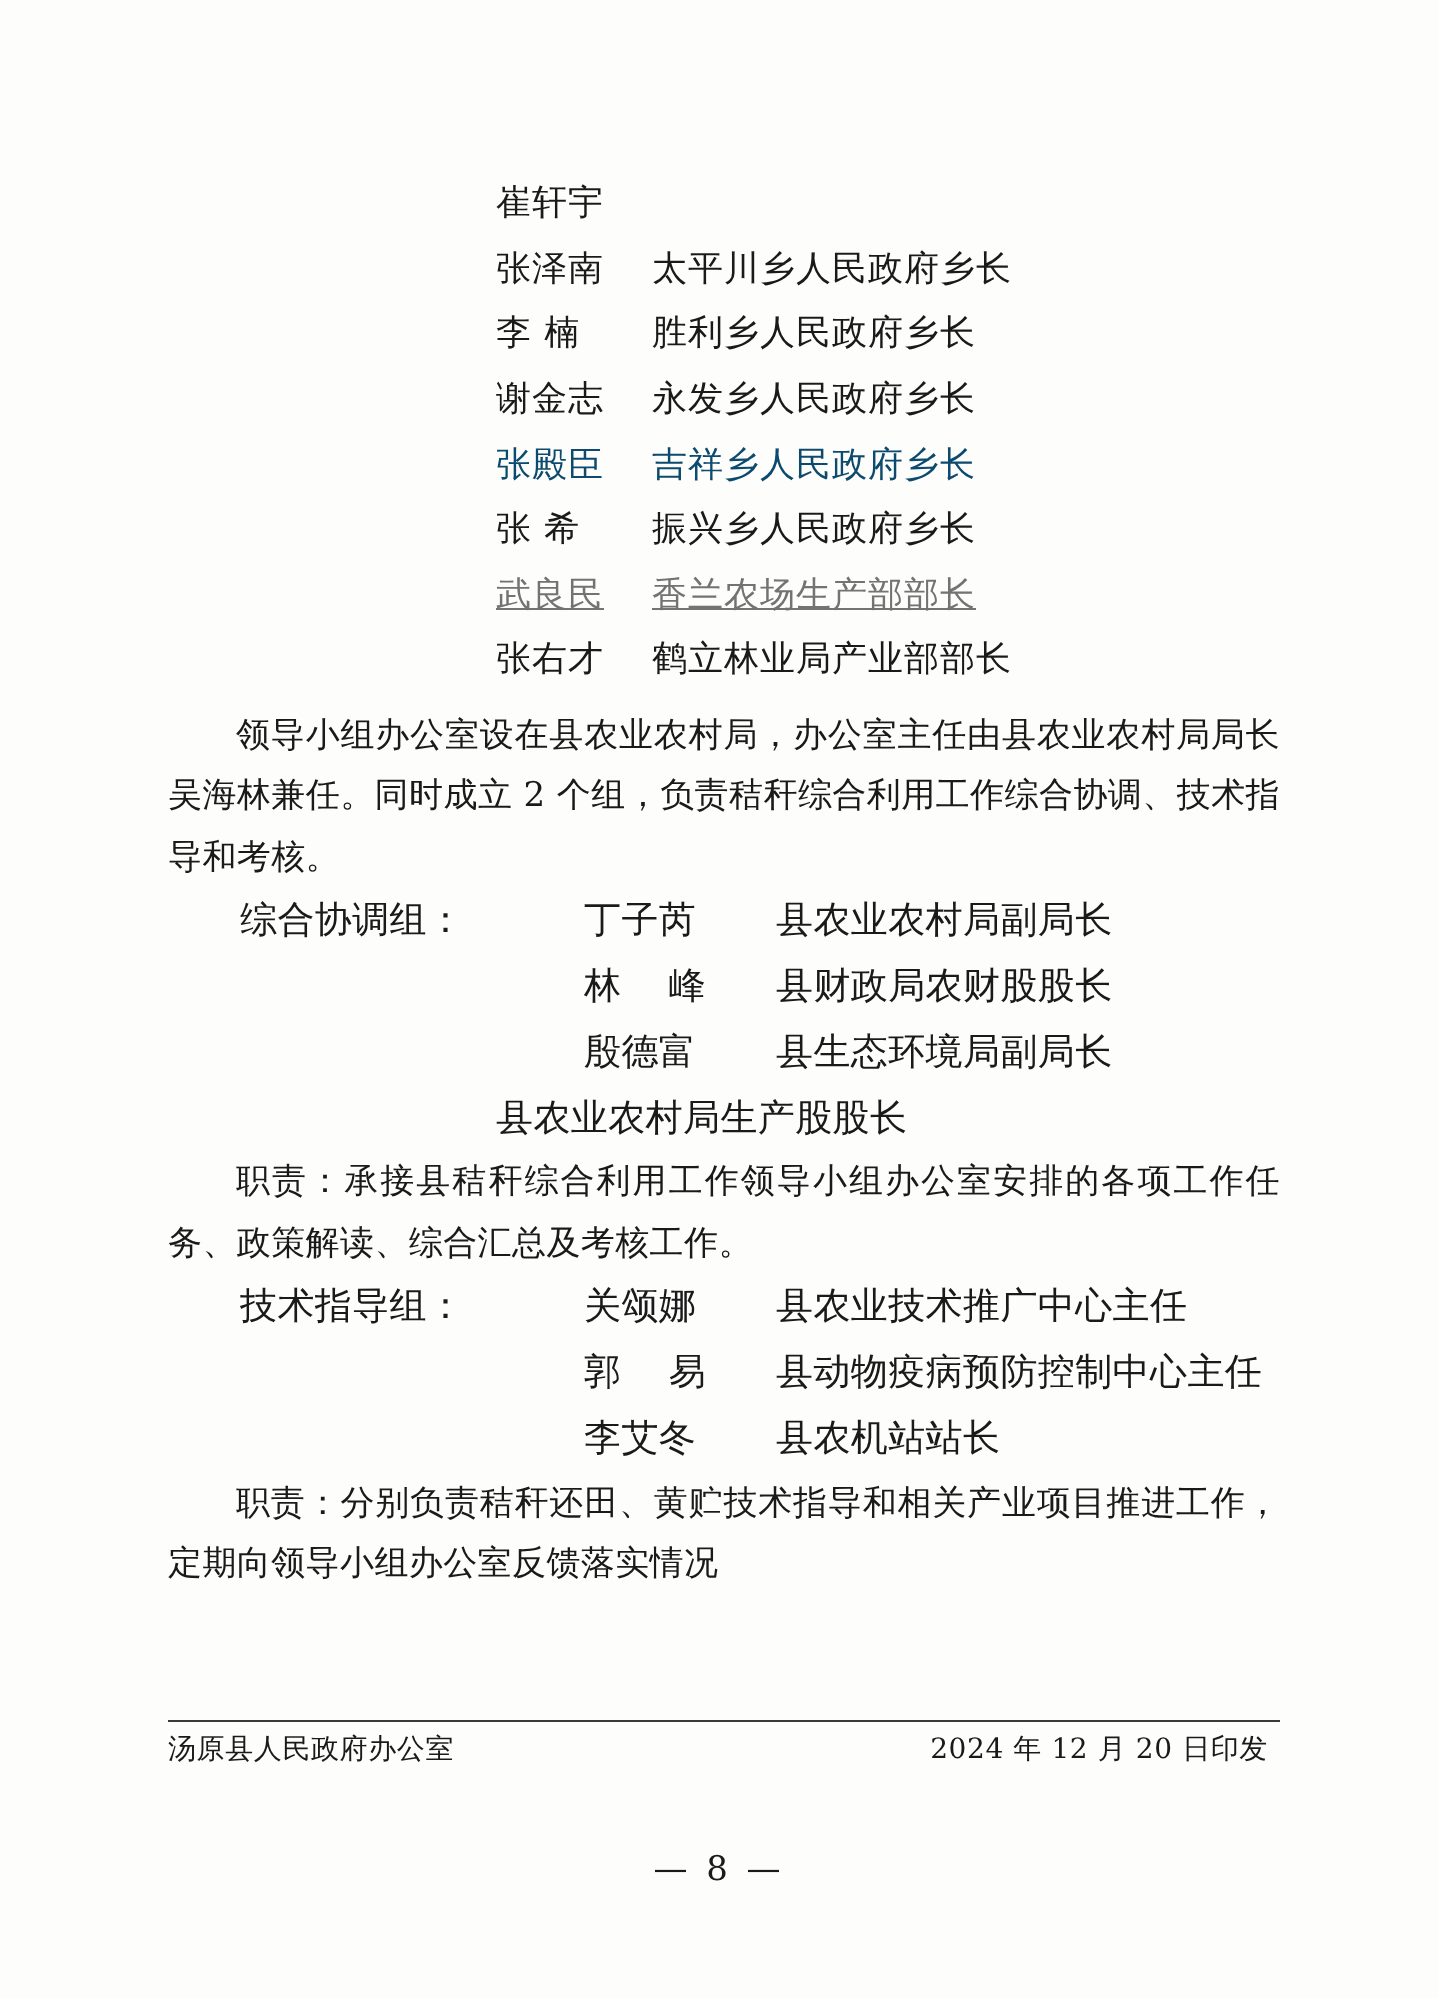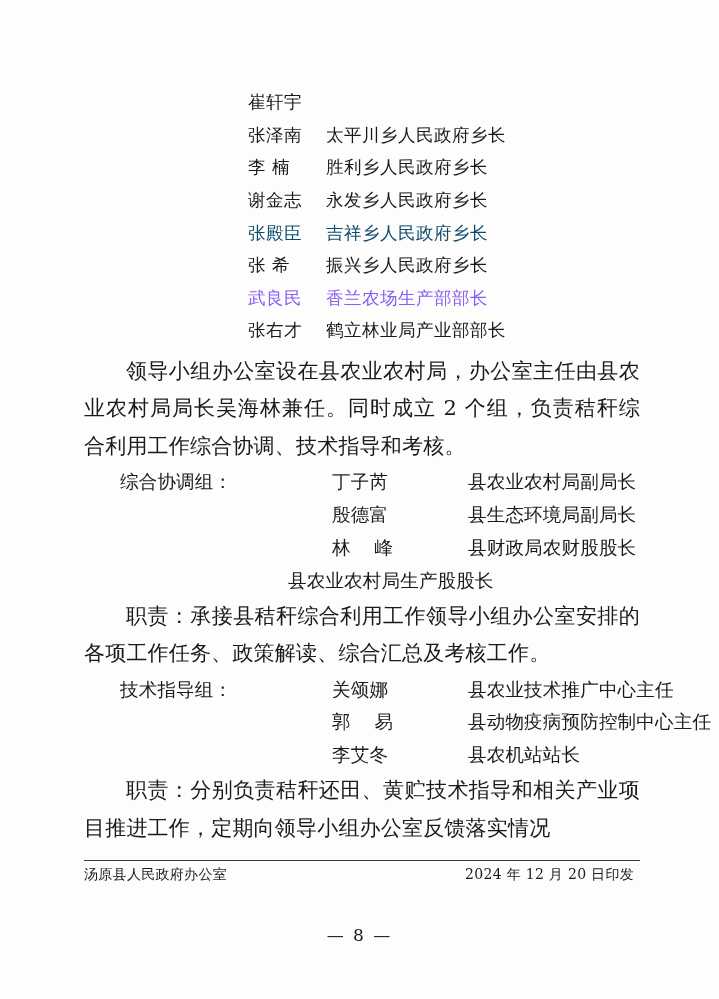--- a/index.html
+++ b/index.html
@@ -50,45 +50,45 @@
     white-space: nowrap;
     font-family: "DejaVu Serif", "Liberation Serif", serif;
   }
   .name-row .ttl {
     white-space: nowrap;
   }
   .name-row.faded {
     color: #0c4a6e;
   }
   .name-row.faded2 {
-    color: #8b5cf6;
+    color: #737373;
+    text-decoration: underline;
   }
 
   
   p.para {
-    font-size: 21px;
+    font-size: 17px;
     line-height: 1.78;
     margin: 0 0 1px 0;
     text-align: justify;
     text-justify: inter-ideograph;
     text-indent: 2em;
     letter-spacing: 0.2px;
   }
 
   
   .group {
     margin: 0;
   }
   .group-row {
     display: flex;
     align-items: baseline;
     font-size: 18.5px;
     line-height: 1.78;
     letter-spacing: 0.2px;
-    gap: 40px;
   }
   .group-row .glabel {
     flex: 0 0 auto;
     padding-left: 36px;
     width: 128px;
     box-sizing: content-box;
     white-space: nowrap;
   }
   .group-row .gname {
     flex: 0 0 96px;
@@ -191,27 +191,27 @@
     <p class="para">领导小组办公室设在县农业农村局，办公室主任由县农业农村局局长吴海林兼任。同时成立 2 个组，负责秸秆综合利用工作综合协调、技术指导和考核。</p>
 
     <div class="group">
       <div class="group-row">
         <span class="glabel">综合协调组：</span>
         <span class="gname">丁子芮</span>
         <span class="gtitle">县农业农村局副局长</span>
       </div>
       <div class="group-row sub">
         <span class="glabel">综合协调组：</span>
+        <span class="gname sp">林  峰</span>
+        <span class="gtitle">县财政局农财股股长</span>
+      </div>
+      <div class="group-row sub">
+        <span class="glabel">综合协调组：</span>
         <span class="gname">殷德富</span>
         <span class="gtitle">县生态环境局副局长</span>
-      </div>
-      <div class="group-row sub">
-        <span class="glabel">综合协调组：</span>
-        <span class="gname sp">林  峰</span>
-        <span class="gtitle">县财政局农财股股长</span>
       </div>
       <div class="group-row sub">
         <span class="glabel">综合协调组：</span>
         <span class="gtitle">县农业农村局生产股股长</span>
       </div>
     </div>
 
     <p class="para">职责：承接县秸秆综合利用工作领导小组办公室安排的各项工作任务、政策解读、综合汇总及考核工作。</p>
 
     <div class="group">

